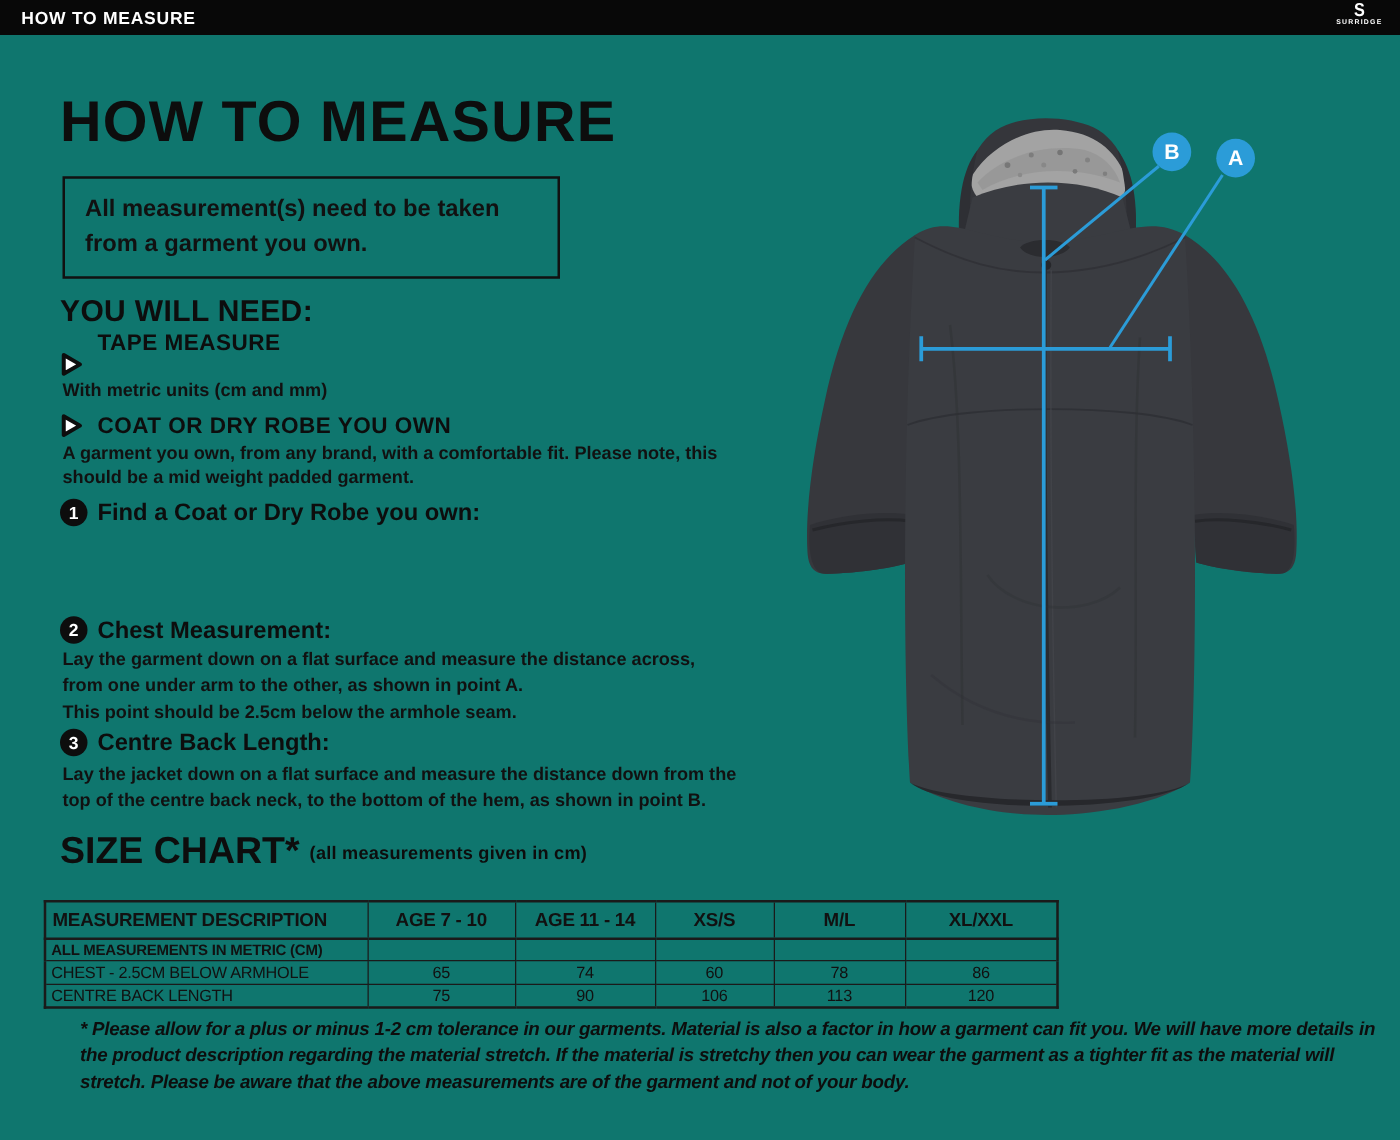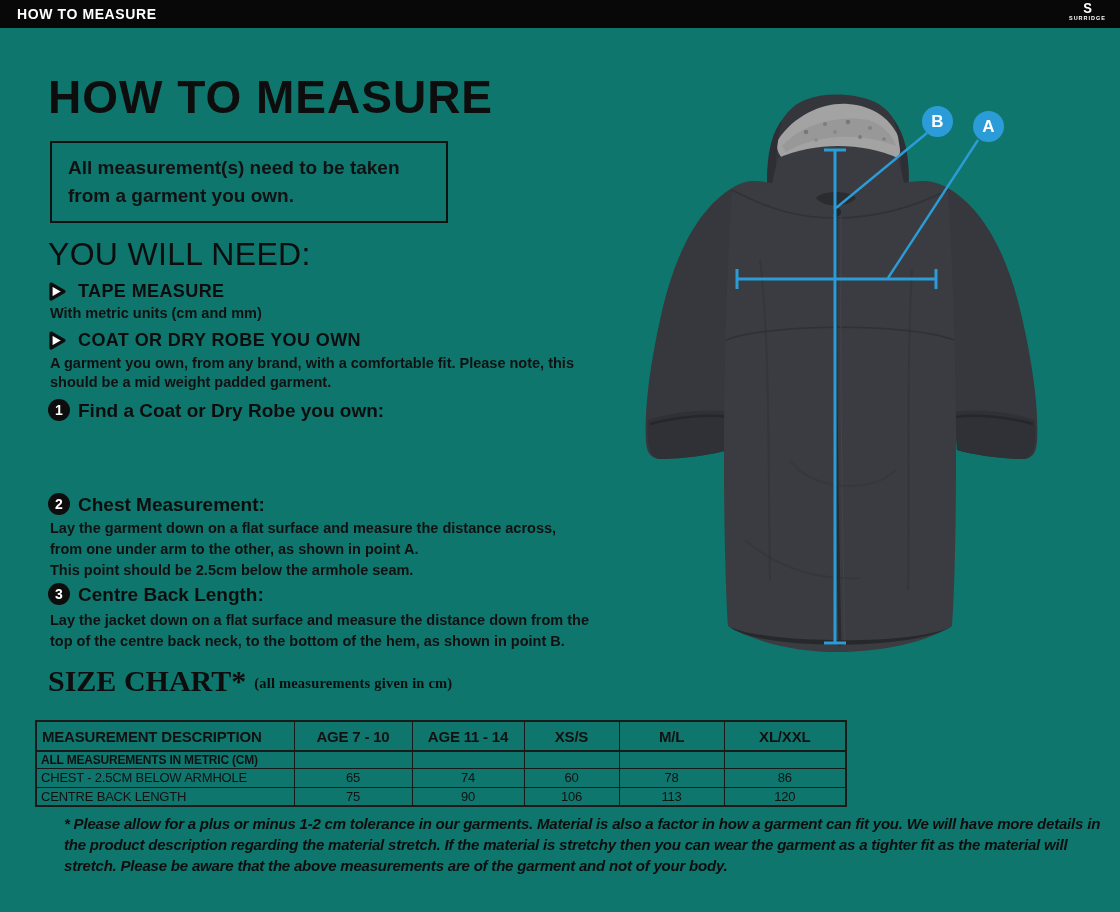--- a/index.html
+++ b/index.html
@@ -11,31 +11,31 @@
   .topbar-title { color:#fff; font-weight:bold; font-size:14px; letter-spacing:.6px; margin-left:17px; }
   .brand { position:absolute; right:14px; top:1px; display:flex; flex-direction:column; align-items:center; }
   .brand-s { color:#fff; font-weight:bold; font-size:13px; line-height:13px; transform:scaleY(1.15); }
   .brand-name { color:#fff; font-weight:bold; font-size:5.5px; letter-spacing:1px; margin-top:1px; }
 
   .h1 { position:absolute; left:48px; top:70px; font-size:46px; font-weight:800; letter-spacing:1px; color:#0d0d0d; }
 
   .notice-box { position:absolute; left:50px; top:141px; width:398px; height:82px; border:2.5px solid #111; padding:11px 16px; }
   .notice-box p { font-size:19px; font-weight:bold; color:#111; line-height:1.48; }
 
-  .h2 { position:absolute; left:48px; top:236px; font-size:32px; font-weight:400; color:#0d0d0d; letter-spacing:.3px; }
+  .h2 { position:absolute; left:48px; top:236px; font-size:24px; font-weight:700; color:#0d0d0d; letter-spacing:.3px; }
 
   .need-item-title { position:absolute; font-size:18px; font-weight:800; color:#0d0d0d; letter-spacing:.4px; }
   .need-item-sub { position:absolute; font-size:14.5px; font-weight:bold; color:#111; line-height:1.32; }
   .tri { position:absolute; width:21px; height:21px; }
 
   .step-num { position:absolute; width:22px; height:22px; border-radius:50%; background:#0d0d0d; color:#fff; font-size:14px; font-weight:bold; display:flex; align-items:center; justify-content:center; }
   .step-title { position:absolute; font-size:19px; font-weight:800; color:#0d0d0d; }
   .step-desc { position:absolute; font-size:14.5px; font-weight:bold; color:#111; line-height:1.45; white-space:pre-line; width:540px; }
 
-  .size-chart-h { position:absolute; left:48px; top:664px; font-size:30px; font-weight:800; color:#0d0d0d;font-family:Liberation Serif, serif; }
+  .size-chart-h { position:absolute; left:48px; top:664px; font-size:30px; font-weight:800; color:#0d0d0d; }
   .size-chart-note { font-size:14.5px; font-weight:bold; letter-spacing:.2px; position:relative; top:-3px; margin-left:8px; }
 
   table.size-table { position:absolute; left:35px; top:720px; width:810px; border-collapse:collapse; table-layout:fixed; }
   .size-table th, .size-table td { border:1px solid #1a1a1a; color:#111; overflow:hidden; white-space:nowrap; }
   .size-table thead th { border-width:2px 1px 2px 1px; height:30px; font-size:15px; font-weight:bold; letter-spacing:-.2px; }
   .size-table thead th:first-child { text-align:left; padding-left:5px; border-left-width:2px; }
   .size-table thead th:last-child { border-right-width:2px; }
   .size-table td { height:19px; font-size:13px; text-align:center; letter-spacing:-.2px; }
   .size-table td:first-child { text-align:left; padding-left:4px; border-left-width:2px; }
   .size-table td:last-child { border-right-width:2px; }
@@ -66,21 +66,21 @@
 
   <div class="notice-box">
     <p>All measurement(s) need to be taken from a garment you own.</p>
   </div>
 
   <div class="h2">YOU WILL NEED:</div>
 
   <svg class="tri" style="left:47px; top:281px;" viewBox="0 0 21 21">
     <polygon points="4,3 17,10.5 4,18" fill="#fff" stroke="#0d0d0d" stroke-width="3.2" stroke-linejoin="round"></polygon>
   </svg>
-  <div class="need-item-title" style="left:78px; top:281px;">TAPE MEASURE</div>
+  <div class="need-item-title" style="left:78px; top:264px;">TAPE MEASURE</div>
   <div class="need-item-sub" style="left:50px; top:304px;">With metric units (cm and mm)</div>
 
   <svg class="tri" style="left:47px; top:330px;" viewBox="0 0 21 21">
     <polygon points="4,3 17,10.5 4,18" fill="#fff" stroke="#0d0d0d" stroke-width="3.2" stroke-linejoin="round"></polygon>
   </svg>
   <div class="need-item-title" style="left:78px; top:330px;">COAT OR DRY ROBE YOU OWN</div>
   <div class="need-item-sub" style="left:50px; top:354px; width:545px;">A garment you own, from any brand, with a comfortable fit. Please note, this should be a mid weight padded garment.</div>
 
   <div class="step-num" style="left:48px; top:399px;">1</div>
   <div class="step-title" style="left:78px; top:400px;">Find a Coat or Dry Robe you own:</div>

